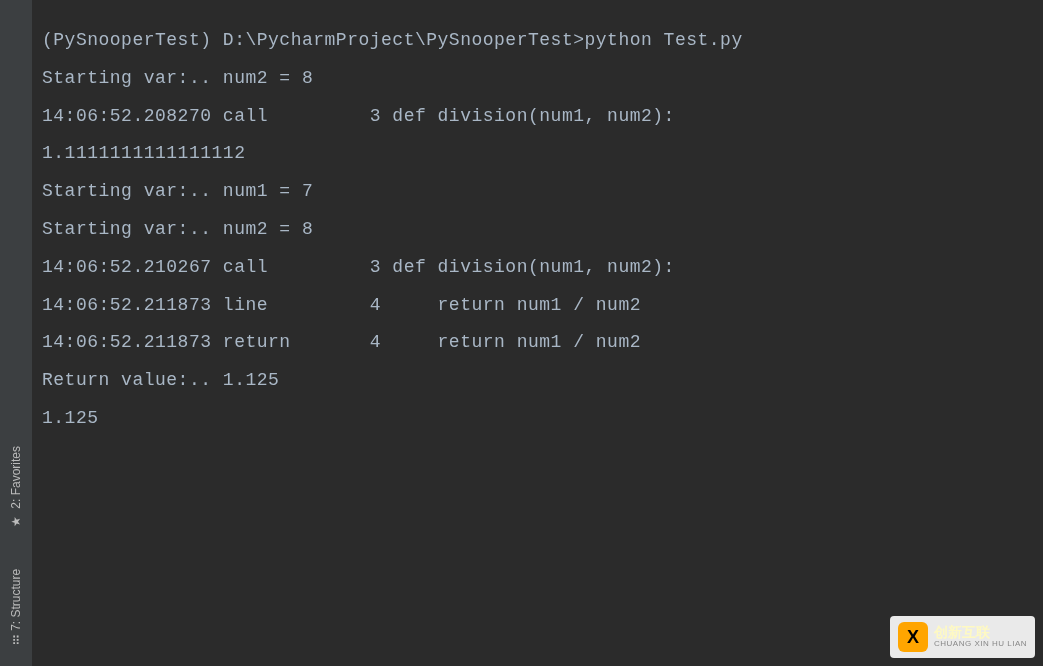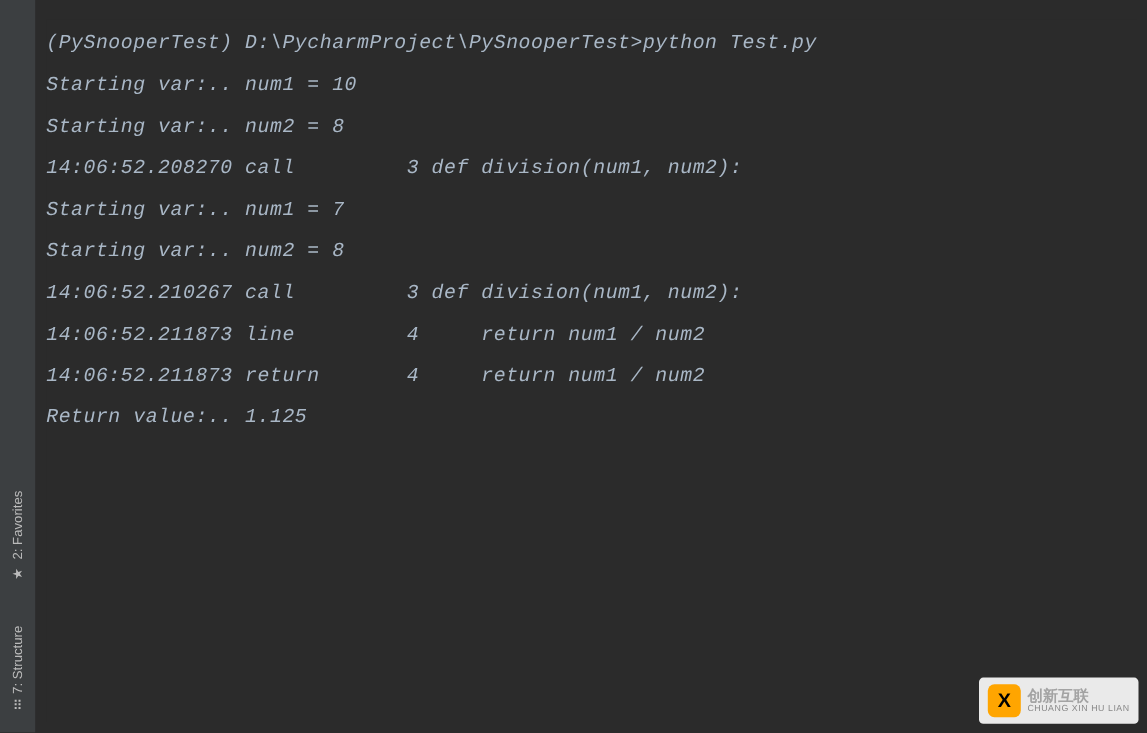--- a/index.html
+++ b/index.html
@@ -48,21 +48,20 @@
       top: 18px;
       right: 10px;
       bottom: 10px;
       background: #2b2b2b;
       padding-top: 4px;
     }
     .terminal-line {
       white-space: pre;
       line-height: 2.1;
       letter-spacing: 0.5px;
-      font-style: italic;
     }
     .watermark {
       position: absolute;
       right: 8px;
       bottom: 8px;
       display: flex;
       align-items: center;
       gap: 6px;
       background: rgba(255,255,255,0.9);
       padding: 6px 8px;
@@ -81,21 +80,21 @@
       font-size: 18px;
       font-family: Arial, sans-serif;
     }
     .watermark-text {
       display: flex;
       flex-direction: column;
       line-height: 1.1;
       font-family: Arial, sans-serif;
     }
     .watermark-main {
-      color: #a3a3a3;
+      color: #fef9c3;
       font-size: 14px;
       font-weight: bold;
     }
     .watermark-sub {
       color: #888;
       font-size: 8px;
       letter-spacing: 0.5px;
     }
   </style>
 </head>
@@ -107,29 +106,30 @@
     <span>2: Favorites</span>
   </div>
   <div class="sidebar-item">
     <span class="icon">⠿</span>
     <span>7: Structure</span>
   </div>
 </div>
 
 <div class="terminal">
   <div class="terminal-line">(PySnooperTest) D:\PycharmProject\PySnooperTest&gt;python Test.py</div>
-  <div class="terminal-line">Starting var:.. num1 = 10</div>
   <div class="terminal-line">Starting var:.. num2 = 8</div>
   <div class="terminal-line">14:06:52.208270 call         3 def division(num1, num2):</div>
+  <div class="terminal-line">1.1111111111111112</div>
   <div class="terminal-line">Starting var:.. num1 = 7</div>
   <div class="terminal-line">Starting var:.. num2 = 8</div>
   <div class="terminal-line">14:06:52.210267 call         3 def division(num1, num2):</div>
   <div class="terminal-line">14:06:52.211873 line         4     return num1 / num2</div>
   <div class="terminal-line">14:06:52.211873 return       4     return num1 / num2</div>
   <div class="terminal-line">Return value:.. 1.125</div>
+  <div class="terminal-line">1.125</div>
 </div>
 
 <div class="watermark">
   <div class="watermark-badge">X</div>
   <div class="watermark-text">
     <span class="watermark-main">创新互联</span>
     <span class="watermark-sub">CHUANG XIN HU LIAN</span>
   </div>
 </div>
 

